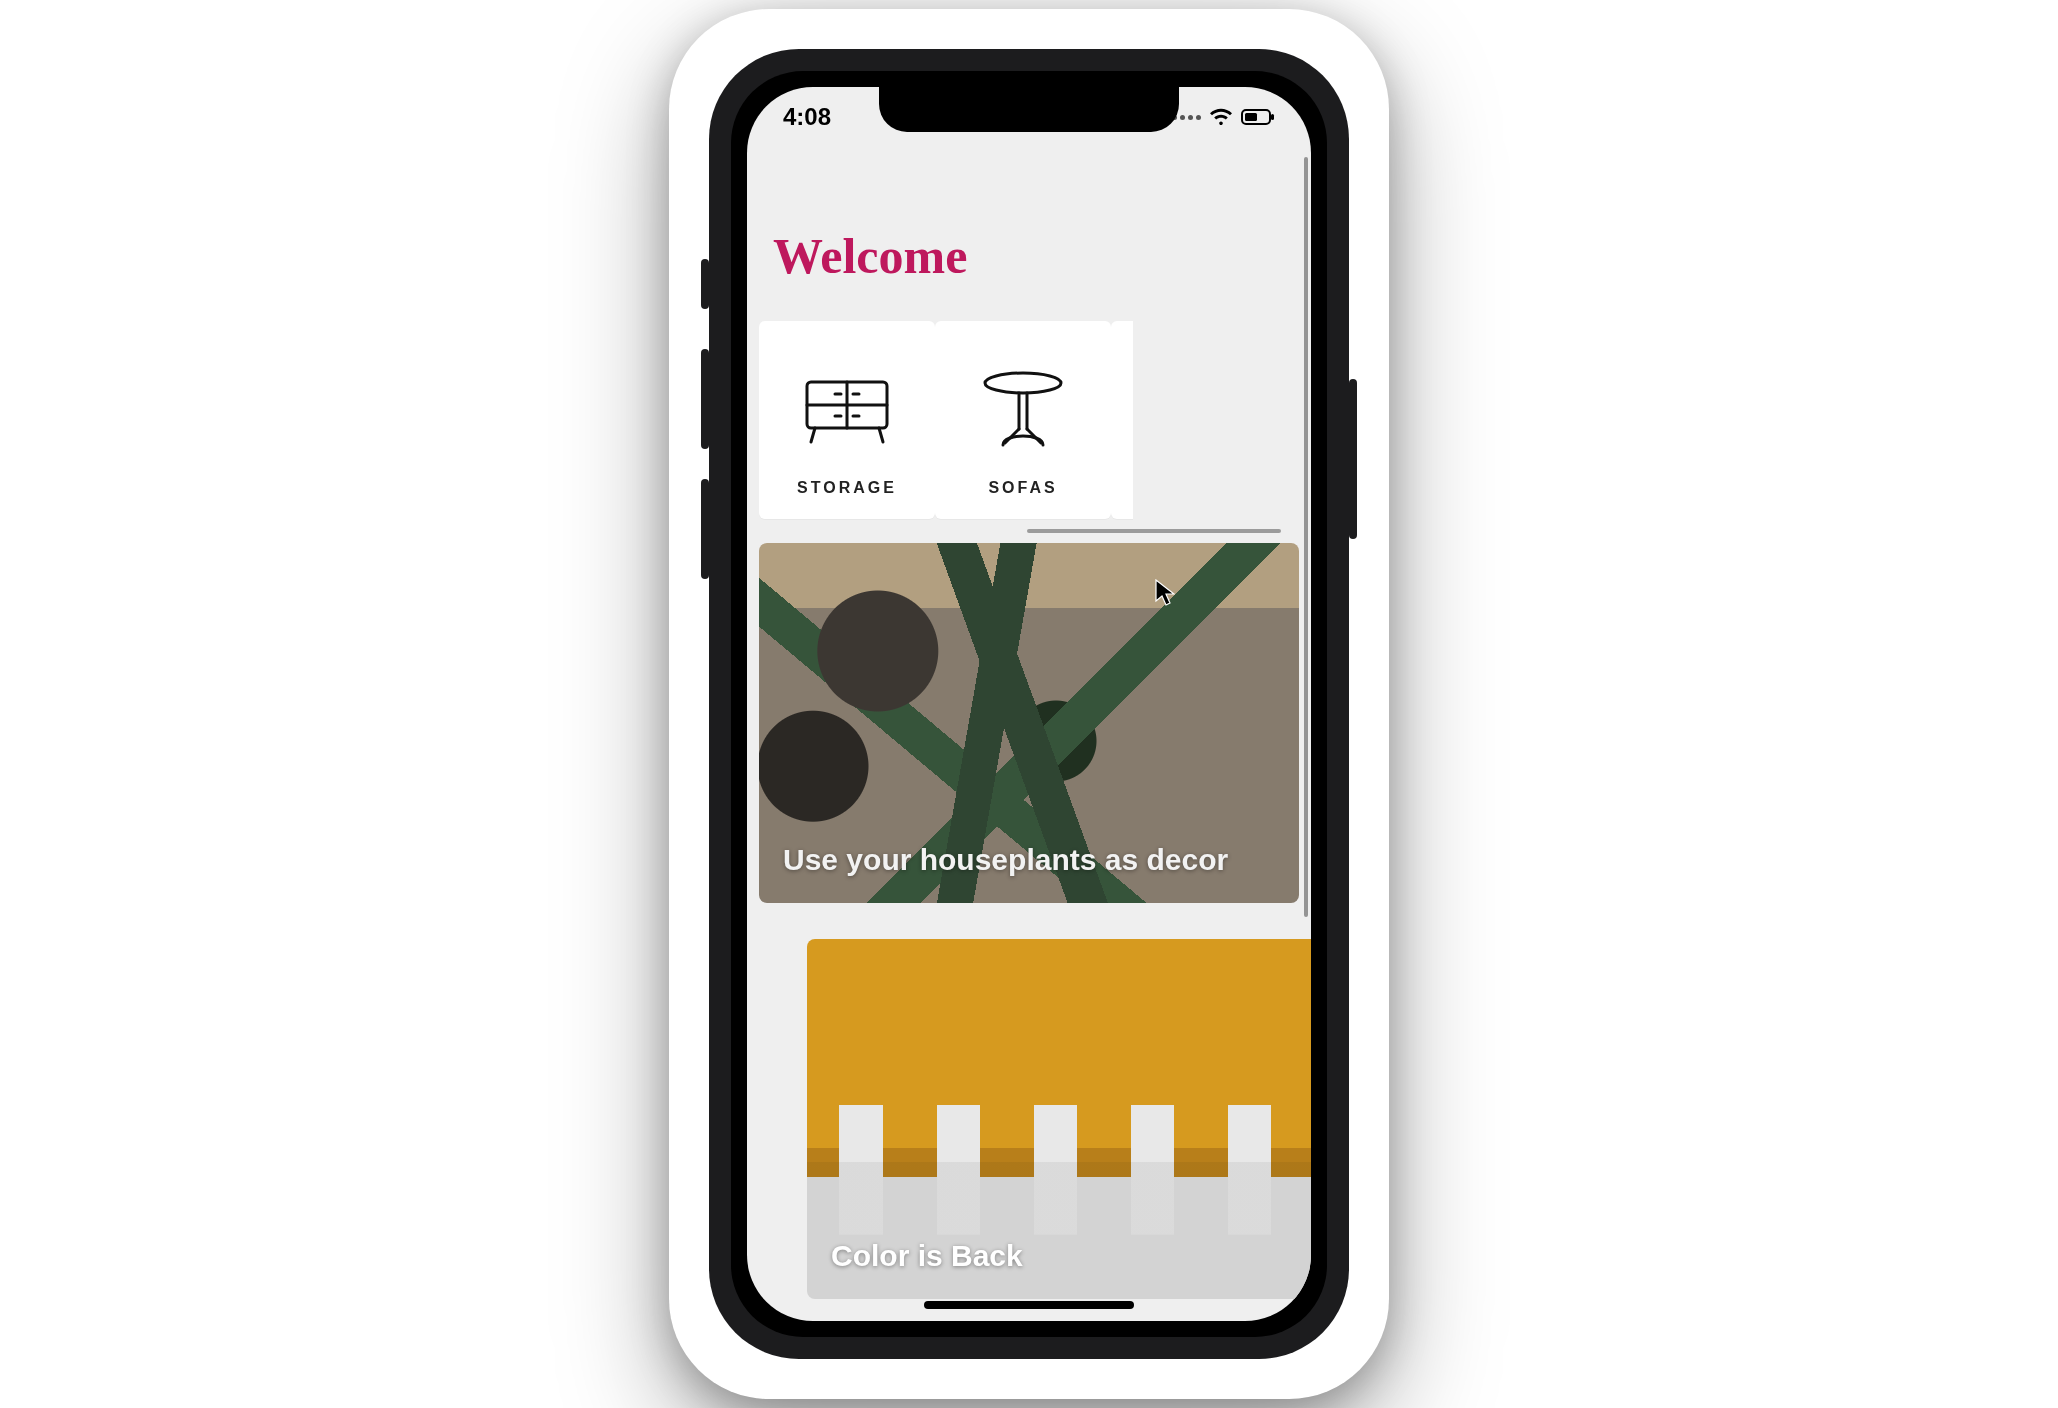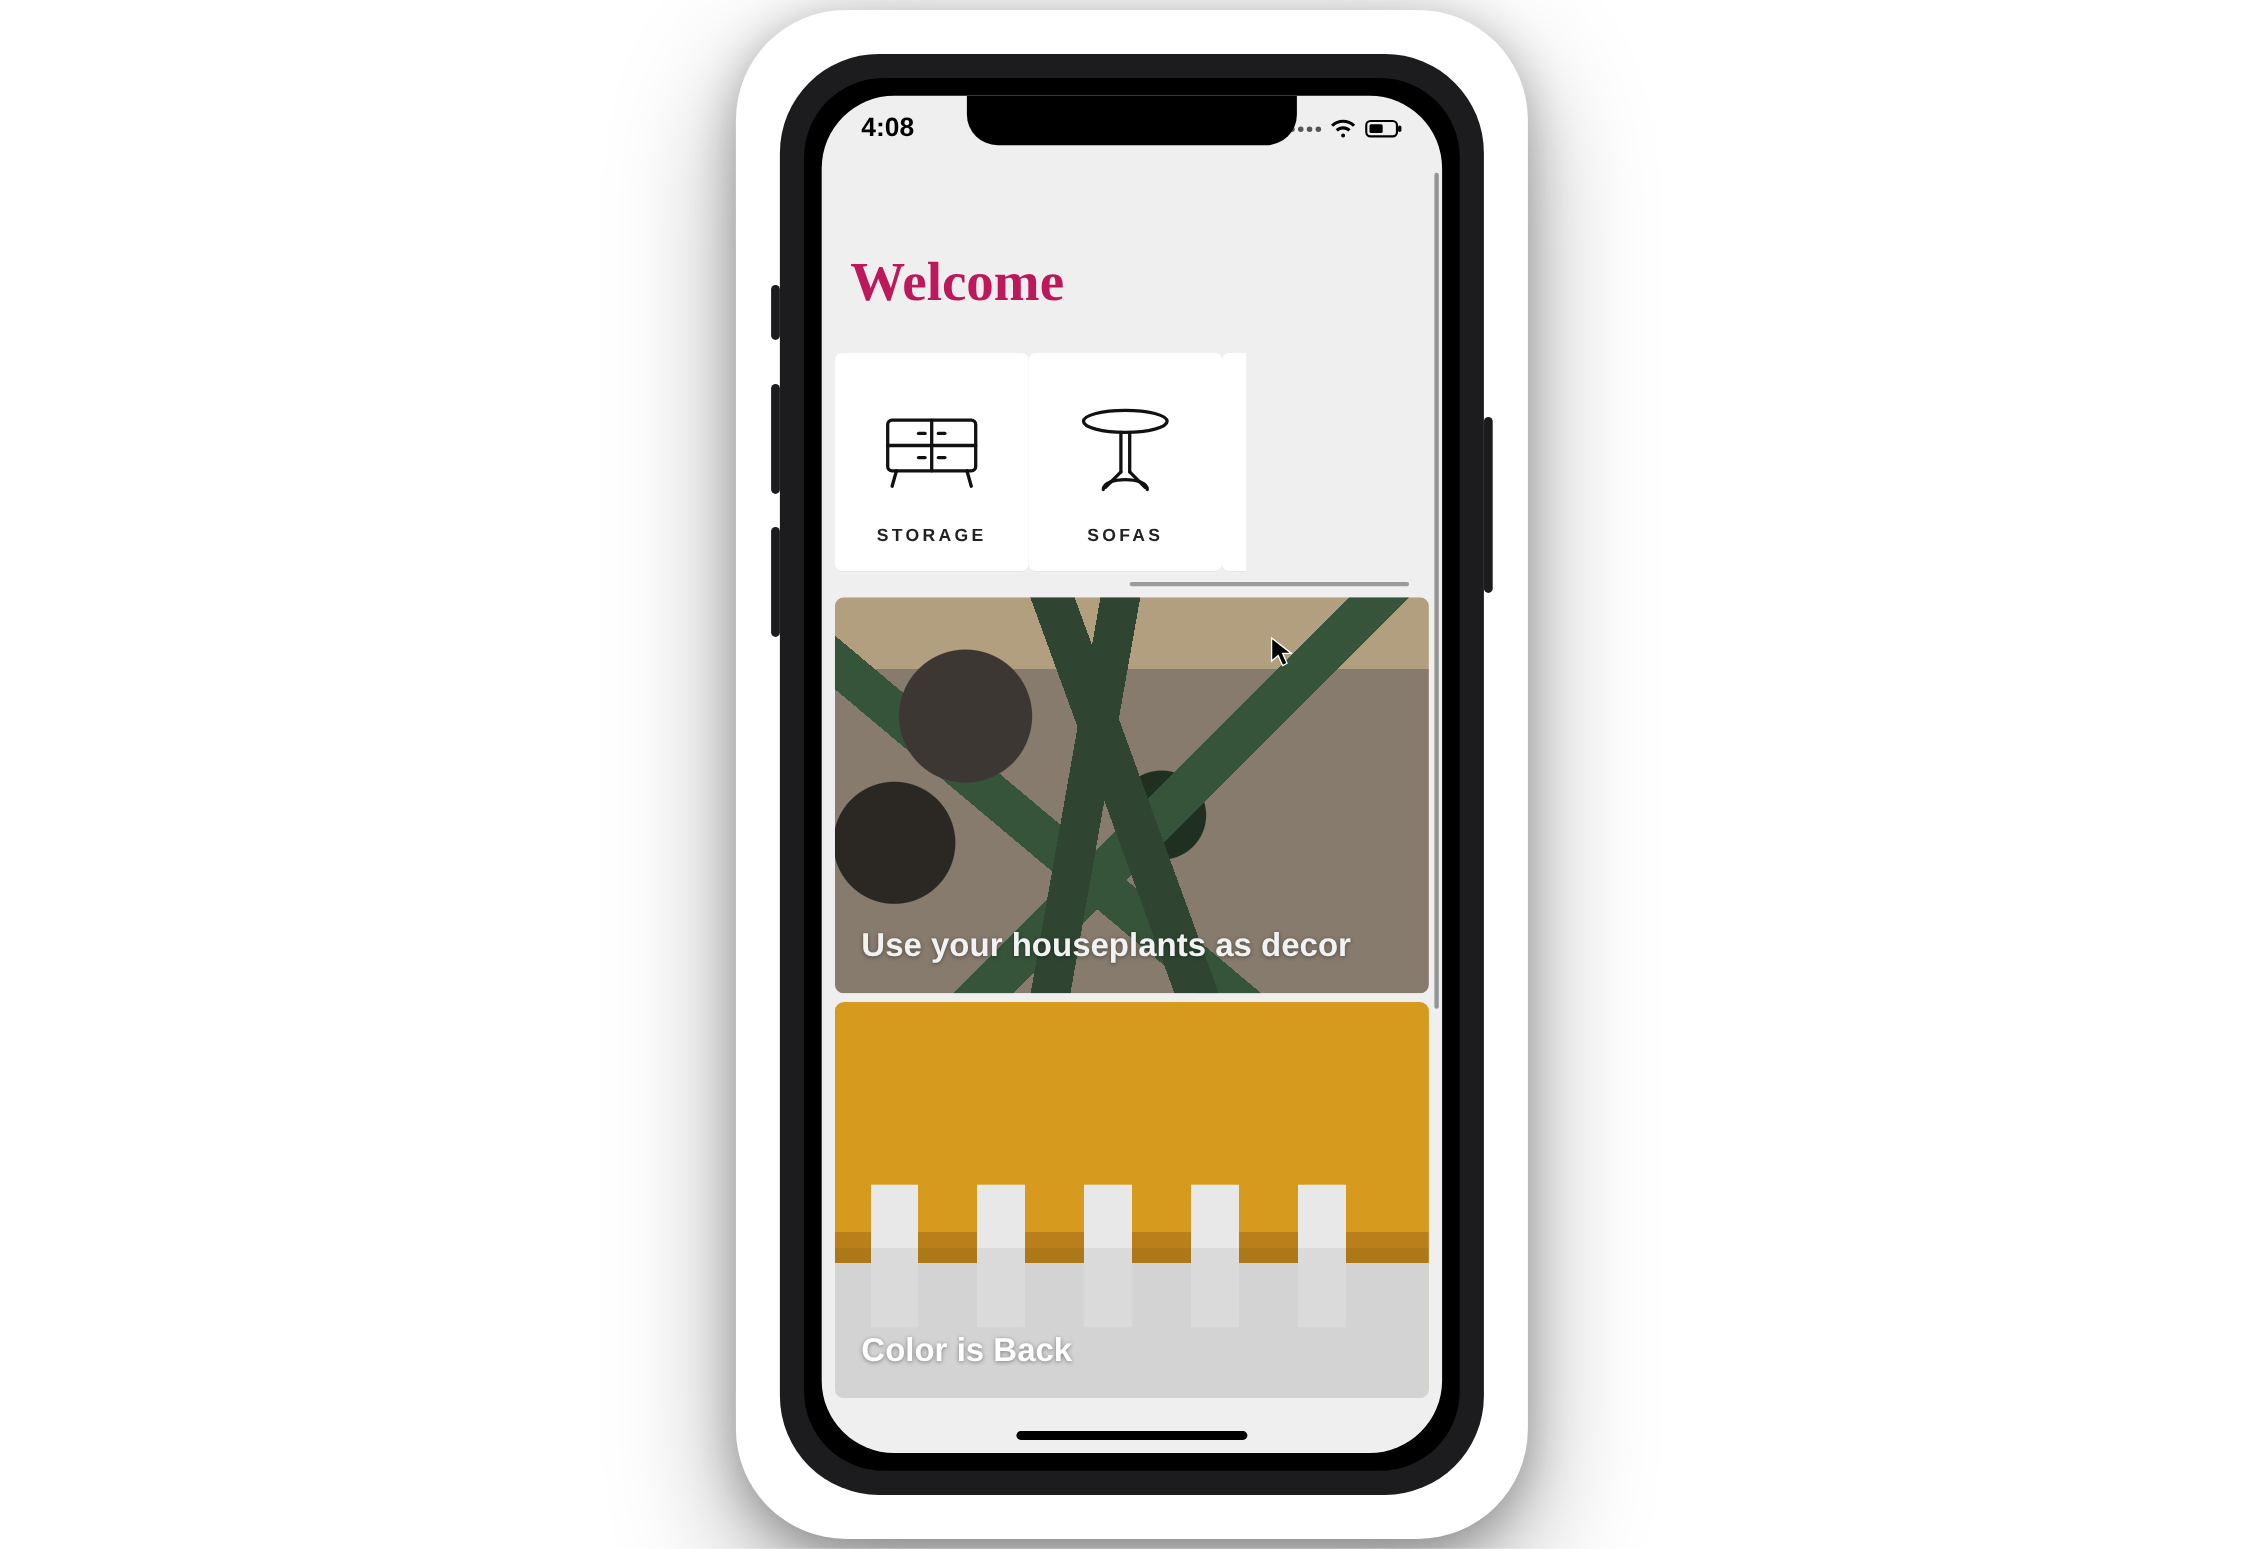--- a/index.html
+++ b/index.html
@@ -185,21 +185,21 @@
     top: 492px;
     left: 408px;
     z-index: 60;
     pointer-events: none;
   }
 
   .article-list {
     padding: 10px 12px 0 12px;
     display: flex;
     flex-direction: column;
-    gap: 8px;
+    gap: 36px;
     text-align: right;
   }
   .article-card {
     position: relative;
     width: 100%;
     height: 360px;
     border-radius: 8px;
     overflow: hidden;
     background: #888;
   }
@@ -226,20 +226,21 @@
       linear-gradient(180deg, #bfa781 0 18%, #8f8170 18% 100%);
     background-blend-mode: normal;
     filter: saturate(0.85) brightness(0.95);
   }
   .article-color {
     background:
       linear-gradient(180deg, rgba(0,0,0,0) 62%, rgba(0,0,0,0.06) 62% 100%),
       linear-gradient(90deg, transparent 6%, #e8e8e8 6% 14%, transparent 14% 24%, #e8e8e8 24% 32%, transparent 32% 42%, #e8e8e8 42% 50%, transparent 50% 60%, #e8e8e8 60% 68%, transparent 68% 78%, #e8e8e8 78% 86%, transparent 86%) 0 72%/100% 36% no-repeat,
       linear-gradient(180deg, #d69a1f 0 58%, #b87f1a 58% 66%, #e0e0e0 66% 100%),
       #e6a52a;
+    margin-left: 48px;
   }
 </style>
 </head>
 <body>
 
 <div class="phone-shadow">
   <div class="phone">
     <div class="side-btn mute"></div>
     <div class="side-btn vol-up"></div>
     <div class="side-btn vol-dn"></div>

